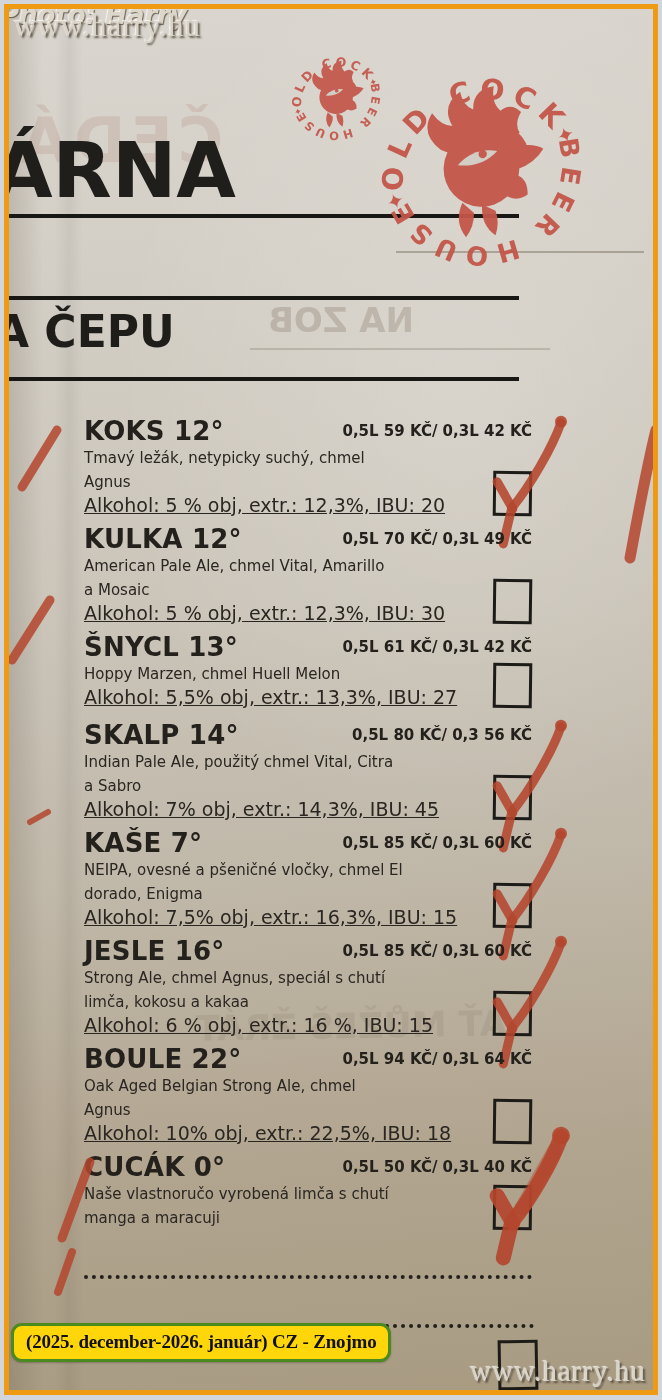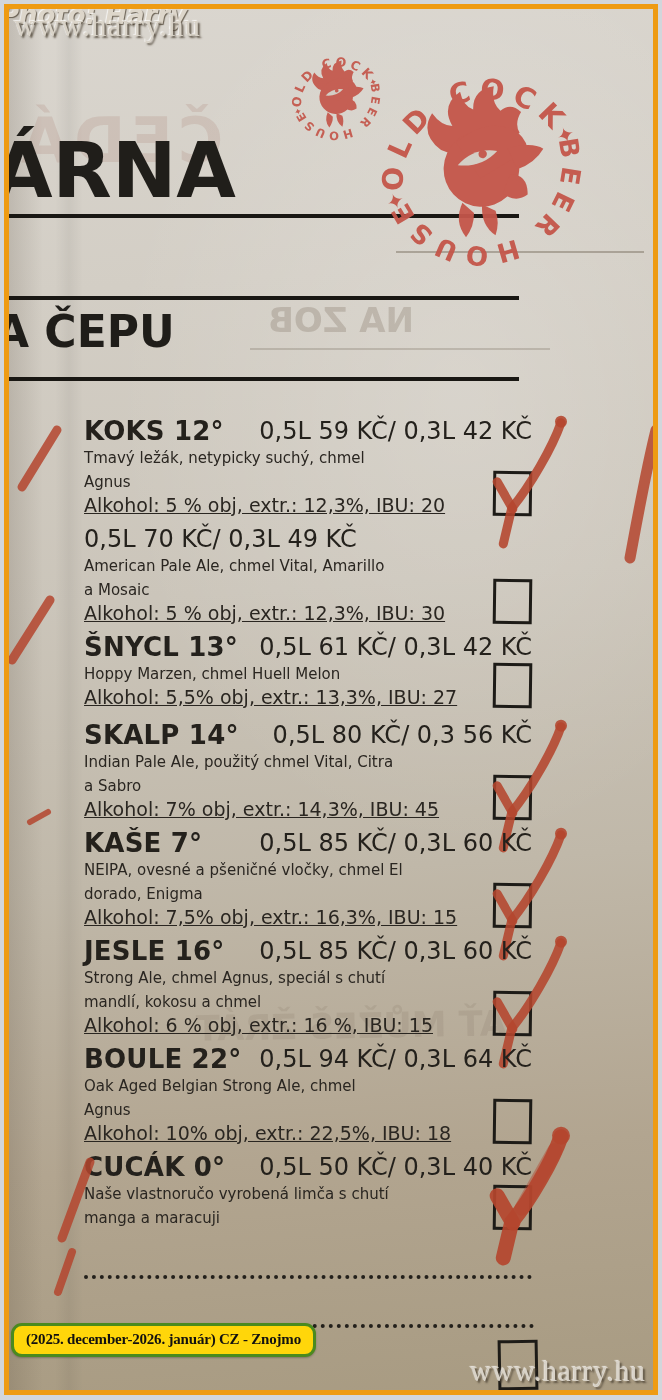--- a/index.html
+++ b/index.html
@@ -48,42 +48,42 @@
   .stamp{position:absolute;color:#c4564a;}
   .stamp-small{left:289px;top:49px;width:93px;height:93px;opacity:.92;}
   .stamp-big{left:375px;top:60px;width:210px;height:210px;opacity:.95;}
 
   
   .items{position:absolute;left:84px;top:416px;width:448px;}
   .item{position:relative;margin-bottom:8px;color:#24211c;}
   .item:nth-child(4){margin-top:12px;}
   .row{display:flex;justify-content:space-between;align-items:center;}
   .iname{font-size:26px;line-height:30px;font-weight:800;letter-spacing:.2px;}
-  .iprice{font-size:24px;line-height:30px;font-weight:400;white-space:nowrap;}
+  .iprice{font-size:15px;line-height:30px;font-weight:700;white-space:nowrap;}
   .idesc{font-size:15px;line-height:24px;font-weight:500;color:#2a2621;white-space:pre-line;max-width:408px;}
   .ialc{font-size:19px;line-height:22px;font-weight:500;color:#2a2621;text-decoration:underline;}
   .ialc:empty{display:none;}
   .cbox{position:absolute;right:0;bottom:0;width:33px;height:39px;border:3px solid #1d1b17;transform:rotate(.8deg);}
   .check-svg{position:absolute;left:-32px;top:-66px;width:122px;height:164px;overflow:visible;display:none;}
   .item.checked .check-svg{display:block;}
   .check-svg path,.check-svg circle{stroke:#b4452e;fill:none;stroke-linecap:round;opacity:.88;}
   .check-svg circle{fill:#b4452e;stroke:none;}
   .check-svg .smear{display:none;}
   .item.heavy .check-svg path{stroke-width:15px !important;opacity:.92;}
   .item.heavy .check-svg .smear{display:block;stroke-width:18px;opacity:.45;}
   .item.heavy .check-svg circle{r:9;}
 
   
   .dots{position:absolute;border-bottom:4px dotted #23201b;}
   .d1{left:84px;top:1275px;width:448px;}
   .d2{left:104px;top:1324px;width:430px;}
   .endbox{position:absolute;left:498px;top:1340px;width:34px;height:44px;border:3px solid #1d1b17;transform:rotate(-1deg);}
   .badge{position:absolute;left:11px;top:1323px;background:#ffd60a;border:3px solid #4a8a1f;border-radius:11px;
          padding:5px 12px 6px;font-family:"Liberation Serif","DejaVu Serif",serif;font-weight:bold;
-         font-size:15px;letter-spacing:-.2px;color:#121110;box-shadow:0 1px 2px rgba(0,0,0,.25);white-space:nowrap;}
+         font-size:19px;letter-spacing:-.2px;color:#121110;box-shadow:0 1px 2px rgba(0,0,0,.25);white-space:nowrap;}
 
   .strays{position:absolute;left:0;top:0;width:662px;height:1400px;pointer-events:none;}
   .strays path{stroke:#b4452e;fill:none;stroke-linecap:round;opacity:.85;}
 </style>
 </head>
 <body>
 
 <svg width="0" height="0" style="position:absolute">
   <symbol id="stamp" viewBox="0 0 200 200">
     <g transform="rotate(-20 100 100)">
@@ -151,20 +151,21 @@
         <circle cx="96" cy="13" r="6"></circle>
         <path class="smear" d="M90,28 L58,86"></path>
         <path d="M96,14 C88,38 66,78 48,100 L40,136" stroke-width="9"></path>
         <path d="M33,74 L49,101" stroke-width="9"></path>
       </svg>
     </span>
   </div>
 
   <div class="item">
     <div class="row">
+      <span class="iname">KULKA 12°</span>
       <span class="iprice">0,5L 70 KČ/ 0,3L 49 KČ</span>
     </div>
     <div class="idesc">American Pale Ale, chmel Vital, Amarillo
 a Mosaic</div>
     <div class="ialc">Alkohol: 5 % obj, extr.: 12,3%, IBU: 30</div>
     <span class="cbox">
       
     </span>
   </div>
 
@@ -215,21 +216,21 @@
       </svg>
     </span>
   </div>
 
   <div class="item checked">
     <div class="row">
       <span class="iname">JESLE 16°</span>
       <span class="iprice">0,5L 85 KČ/ 0,3L 60 KČ</span>
     </div>
     <div class="idesc">Strong Ale, chmel Agnus, speciál s chutí
-mandlí, kokosu a chmel</div>
+limča, kokosu a kakaa</div>
     <div class="ialc">Alkohol: 6 % obj, extr.: 16 %, IBU: 15</div>
     <span class="cbox">
       <svg class="check-svg" viewBox="0 0 122 164">
         <circle cx="96" cy="13" r="6"></circle>
         <path class="smear" d="M90,28 L58,86"></path>
         <path d="M96,14 C88,38 66,78 48,100 L40,136" stroke-width="9"></path>
         <path d="M33,74 L49,101" stroke-width="9"></path>
       </svg>
     </span>
   </div>

